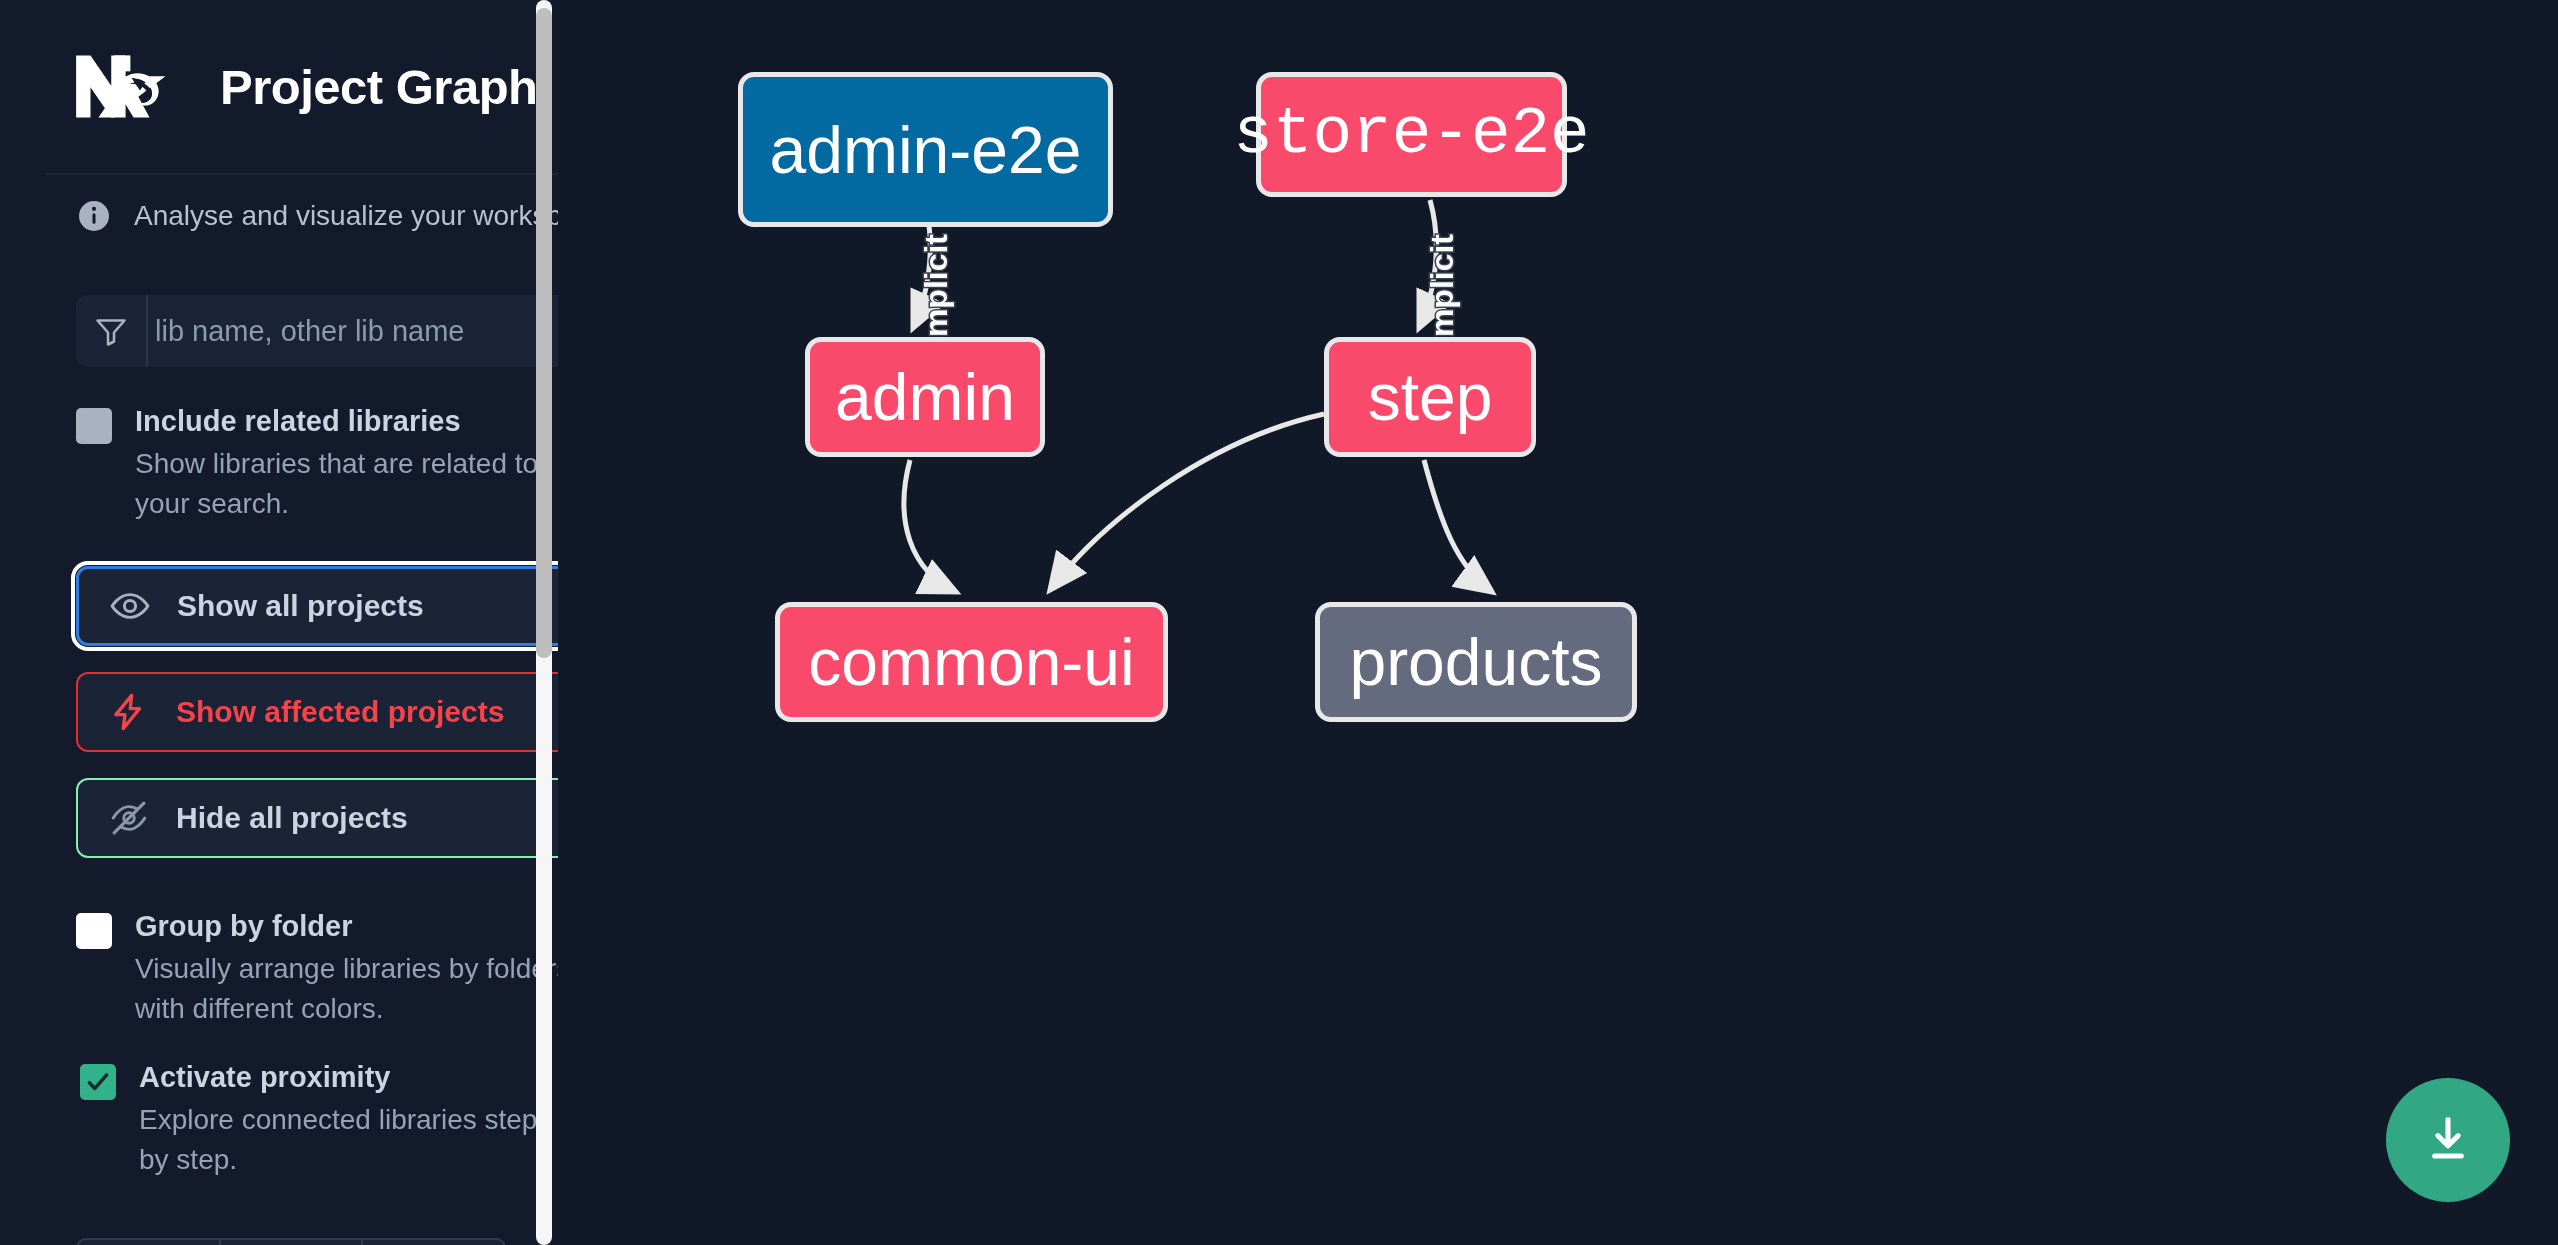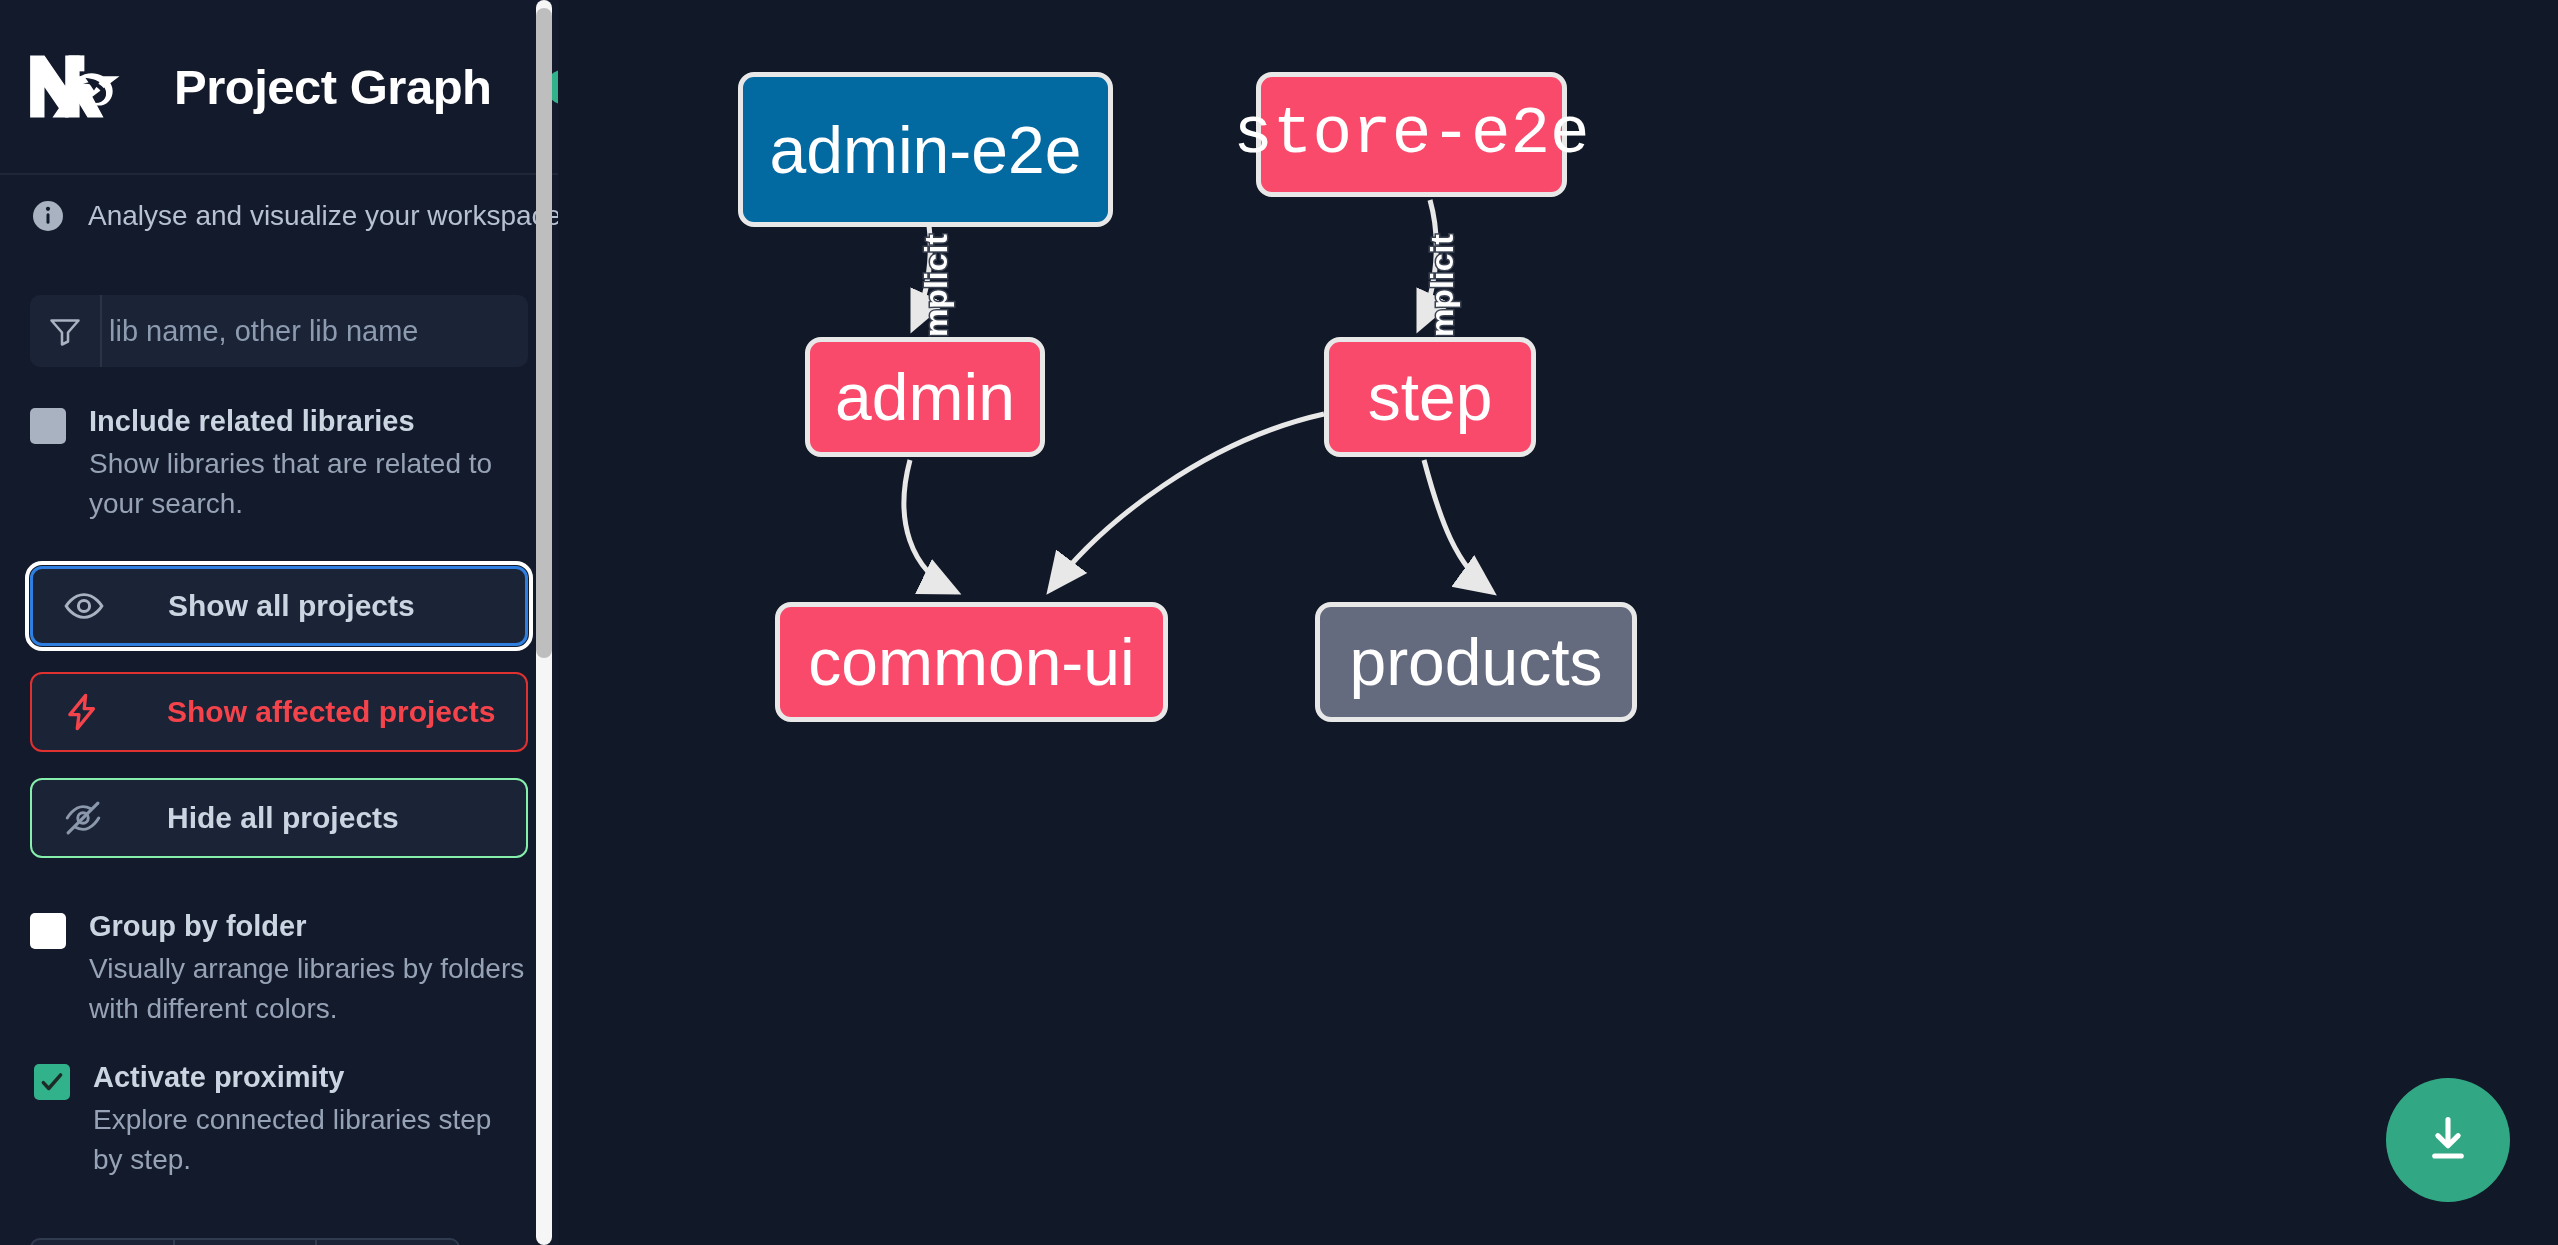--- a/index.html
+++ b/index.html
@@ -12,21 +12,21 @@
   #app { position: relative; width: 2558px; height: 1245px; display: flex; }
 
   
   #sidebar {
     position: relative;
     width: 558px; height: 1245px;
     background: #131A2B;
     flex: 0 0 558px;
     overflow: hidden;
   }
-  #sidebar-inner { position: relative; width: 558px; }
+  #sidebar-inner { position: relative; width: 558px; margin-left: 46px; }
 
   .header {
     height: 175px;
     display: flex;
     align-items: center;
     padding-left: 30px;
     border-bottom: 2px solid #1E2638;
   }
   .nx-logo { width: 96px; height: 75px; flex: 0 0 96px; }
   .app-title {
@@ -110,21 +110,20 @@
 
   .btn-stack { padding: 42px 30px 0 30px; }
   .pbtn {
     display: flex; align-items: center;
     height: 80px;
     border-radius: 12px;
     background: #1B2336;
     margin-bottom: 26px;
     padding-left: 30px;
     cursor: pointer;
-    gap: 37px;
   }
   .pbtn .bicon { width: 42px; height: 42px; flex: 0 0 42px; }
   .pbtn .blabel {
     margin-left: 26px; font-size: 30px; font-weight: bold;
     white-space: nowrap;
   }
   .pbtn.focus {
     border: 3px solid #2E7FE0;
     outline: 4px solid #FFFFFF;
     outline-offset: 1px;

